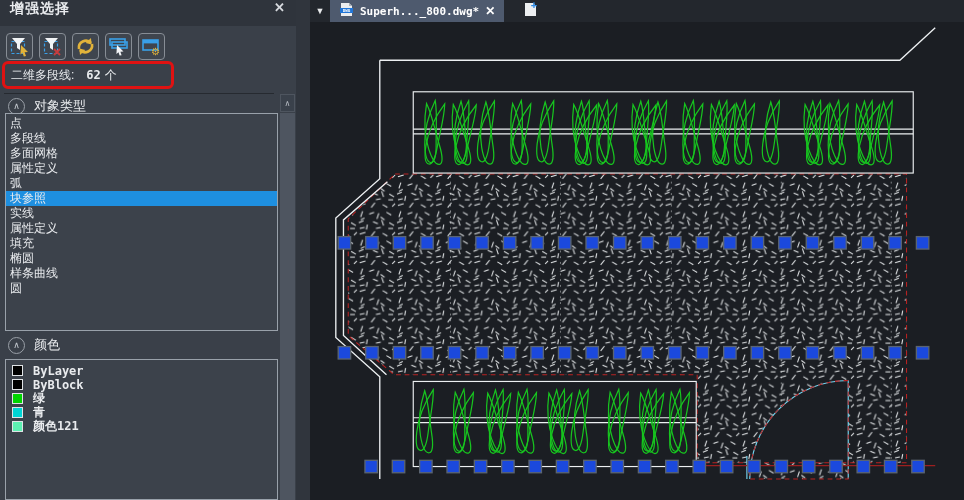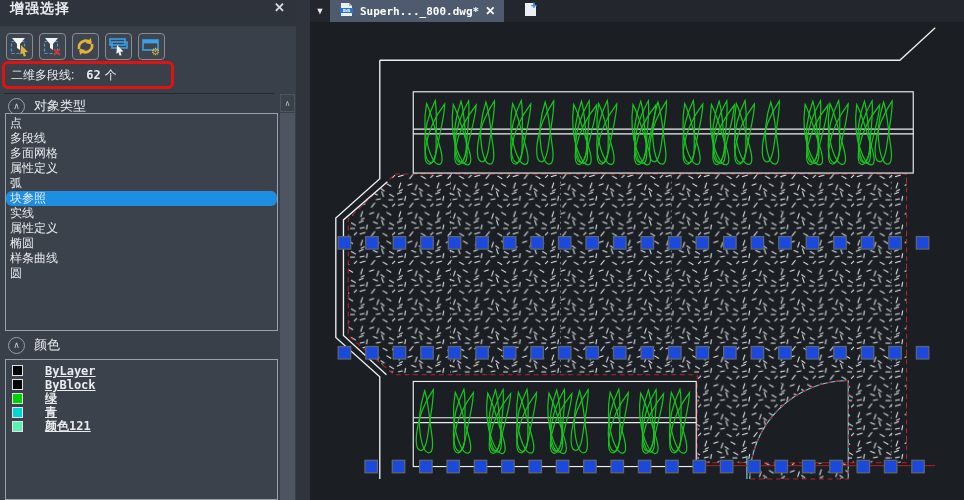--- a/index.html
+++ b/index.html
@@ -32,23 +32,23 @@
   .circ { width:17px; height:17px; border:1px solid #9aa0a8; border-radius:50%;
           display:flex; align-items:center; justify-content:center;
           font-size:9px; color:#c3c8cf; line-height:1; }
 
   .listbox { position:absolute; left:5px; width:273px; background:#3c424b;
              border:1px solid #99a1aa; overflow:hidden; }
   .lb1 { top:113px; height:218px; padding-top:2px; }
   .lb2 { top:359px; height:141px; padding-top:3px; }
   .lb-item { height:15px; line-height:15px; font-size:12px; padding-left:4px;
              white-space:nowrap; }
-  .lb-item.selected { background:#1e8fe0;border-radius:6px; }
-  .cl-item { height:15px; display:flex; align-items:center; gap:22px;
-             padding-left:6px; margin-bottom:-1px;text-decoration:underline; }
+  .lb-item.selected { background:#1e8fe0; }
+  .cl-item { height:15px; display:flex; align-items:center; gap:10px;
+             padding-left:6px; margin-bottom:-1px; }
   .swatch { width:11px; height:11px; border:1px solid #dfe3e6; flex:0 0 auto; }
   .cl-label { font-size:12px; font-family:"DejaVu Sans Mono", monospace; font-weight:bold; }
 
   .vscroll { position:absolute; left:280px; top:94px; width:15px; bottom:0; }
   .vs-btn { height:18px; background:#3a414b; border:1px solid #4e555f;
             display:flex; align-items:center; justify-content:center;
             color:#b8bdc4; font-size:8px; }
   .vs-thumb { position:absolute; top:19px; bottom:0; left:0; right:0; background:#4e5560; }
 
   .divider { position:absolute; left:296px; top:0; width:14px; height:500px; background:#30353d; }
@@ -141,20 +141,21 @@
 
   <div class="listbox lb1">
     <div class="lb-item">点</div>
     <div class="lb-item">多段线</div>
     <div class="lb-item">多面网格</div>
     <div class="lb-item">属性定义</div>
     <div class="lb-item">弧</div>
     <div class="lb-item selected">块参照</div>
     <div class="lb-item">实线</div>
     <div class="lb-item">属性定义</div>
+    <div class="lb-item">填充</div>
     <div class="lb-item">椭圆</div>
     <div class="lb-item">样条曲线</div>
     <div class="lb-item">圆</div>
   </div>
 
   <div class="sechdr" style="top:336px;">
     <span class="circ">∧</span>
     <span>颜色</span>
   </div>
 

